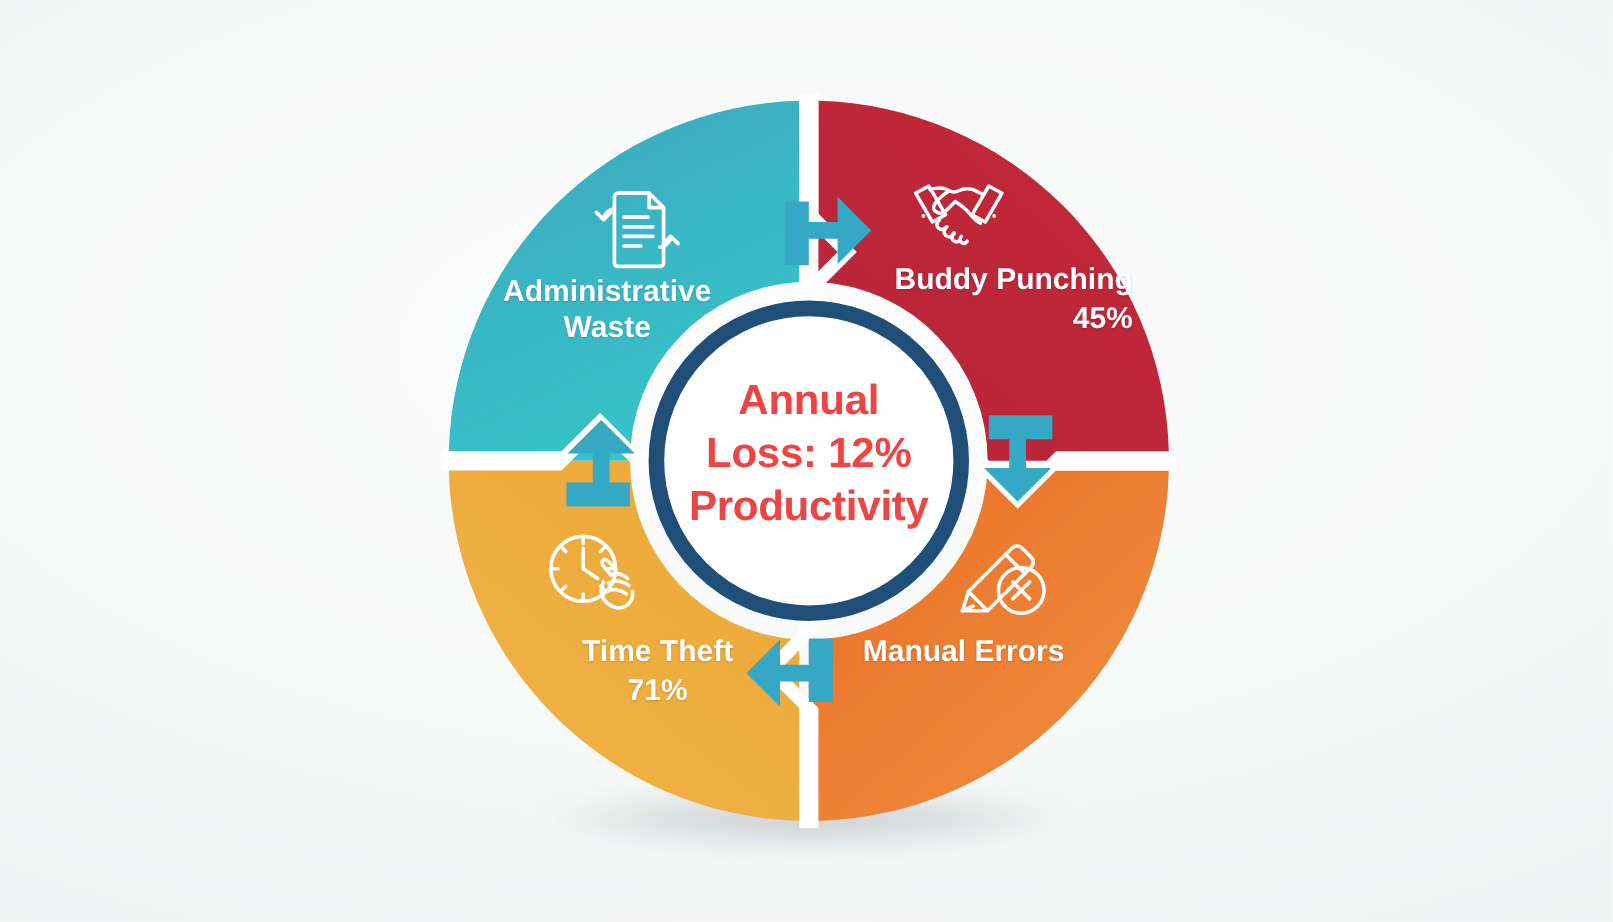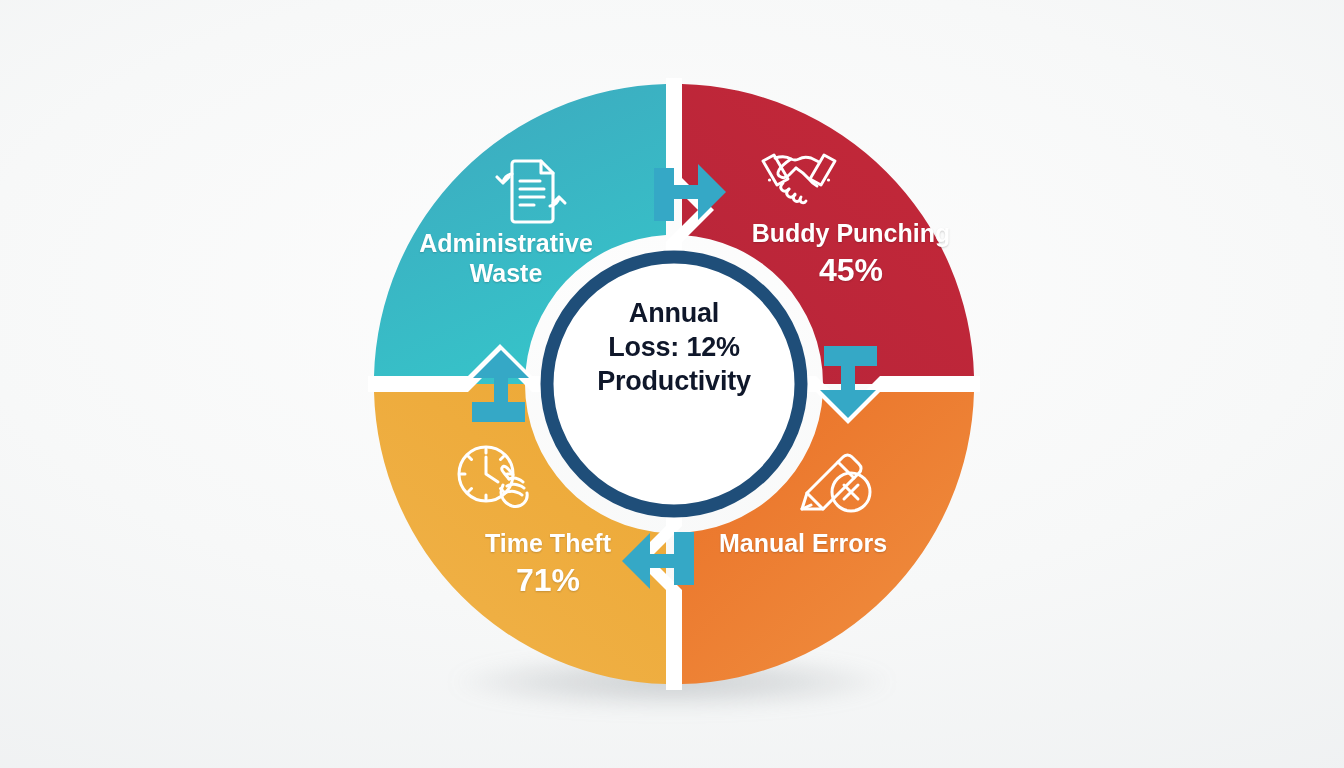--- a/index.html
+++ b/index.html
@@ -38,25 +38,25 @@
     top: 78px;
     width: 612px;
     height: 612px;
   }
   .wheel svg { display: block; width: 612px; height: 612px; overflow: visible; }
 
   
   .center-text {
     position: absolute;
     left: 570px;
-    top: 296px;
+    top: 312px;
     width: 208px;
     text-align: center;
-    color: #0f172a;
-    font-size: 27px;
+    color: #ef4444;
+    font-size: 35px;
     font-weight: bold;
     line-height: 1.26;
     letter-spacing: -0.2px;
     text-shadow: 0 1px 1px rgba(255,255,255,0.85);
   }
 
   
   .seg-label {
     position: absolute;
     color: #ffffff;
@@ -64,28 +64,28 @@
     text-shadow: 0 1px 2px rgba(0,0,0,0.18);
     pointer-events: none;
   }
   .seg-title {
     font-size: 25px;
     font-weight: bold;
     line-height: 1.2;
     white-space: pre-line;
   }
   .seg-pct {
-    font-size: 32px;
+    font-size: 25px;
     font-weight: bold;
     line-height: 1.25;
     margin-top: 2px;
   }
 
   .pos-admin   { left: 408px; top: 228px; width: 196px; }
-  .pos-buddy   { left: 738px; top: 218px; width: 226px; }
+  .pos-buddy   { left: 718px; top: 218px; width: 226px; text-align: right; }
   .pos-manual  { left: 697px; top: 528px; width: 212px; }
   .pos-time    { left: 450px; top: 528px; width: 196px; }
 
   
   .seg-icon { position: absolute; pointer-events: none; }
   .ico-admin  { left: 487px; top: 153px; }
   .ico-buddy  { left: 757px; top: 145px; }
   .ico-manual { left: 794px; top: 447px; }
   .ico-time   { left: 453px; top: 441px; }
 </style>

